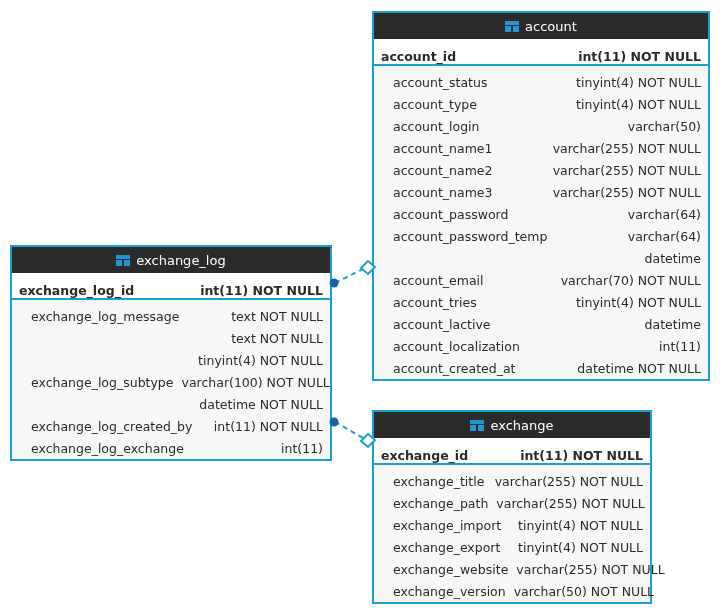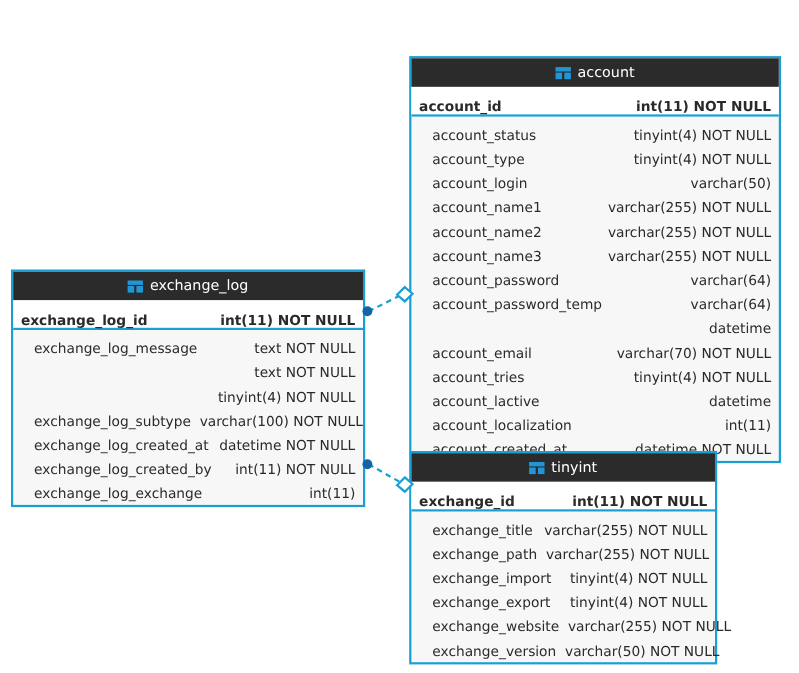--- a/index.html
+++ b/index.html
@@ -68,21 +68,21 @@
   .conn{position:absolute;overflow:visible;}
   .conn line{stroke:#1a9fd4;stroke-width:2;stroke-dasharray:5 4;}
   .conn .dot{fill:#1464a5;}
   .conn .dia{fill:#ffffff;stroke:#1a9fd4;stroke-width:2;}
 </style>
 </head>
 <body>
 
 <div class="canvas">
 
-  <div class="er-table" style="left:372px;top:11px;width:338px;margin-top:40px;">
+  <div class="er-table" style="left:372px;top:11px;width:338px;">
     <div class="er-header">
       <span class="tbl-icon">
           <i class="top"></i>
           <i class="bl"></i>
           <i class="br"></i>
         </span>
       <span class="er-title">account</span>
     </div>
     <div class="er-pk">
       <div class="er-row">
@@ -193,21 +193,20 @@
       <div class="er-row">
           <span class="spacer"></span>
           <span class="typ">tinyint(4) NOT NULL</span>
         </div>
       <div class="er-row">
           <span class="col">exchange_log_subtype</span>
           <span class="spacer"></span>
           <span class="typ">varchar(100) NOT NULL</span>
         </div>
       <div class="er-row">
-          <span class="col">exchange_log_created_at</span>
           <span class="spacer"></span>
           <span class="typ">datetime NOT NULL</span>
         </div>
       <div class="er-row">
           <span class="col">exchange_log_created_by</span>
           <span class="spacer"></span>
           <span class="typ">int(11) NOT NULL</span>
         </div>
       <div class="er-row">
           <span class="col">exchange_log_exchange</span>
@@ -217,21 +216,21 @@
     </div>
   </div>
 
   <div class="er-table" style="left:372px;top:410px;width:280px;">
     <div class="er-header">
       <span class="tbl-icon">
           <i class="top"></i>
           <i class="bl"></i>
           <i class="br"></i>
         </span>
-      <span class="er-title">tinyint</span>
+      <span class="er-title">exchange</span>
     </div>
     <div class="er-pk">
       <div class="er-row">
         <span class="col">exchange_id</span>
         <span class="spacer"></span>
         <span class="typ">int(11) NOT NULL</span>
       </div>
     </div>
     <div class="er-body">
       <div class="er-row">

